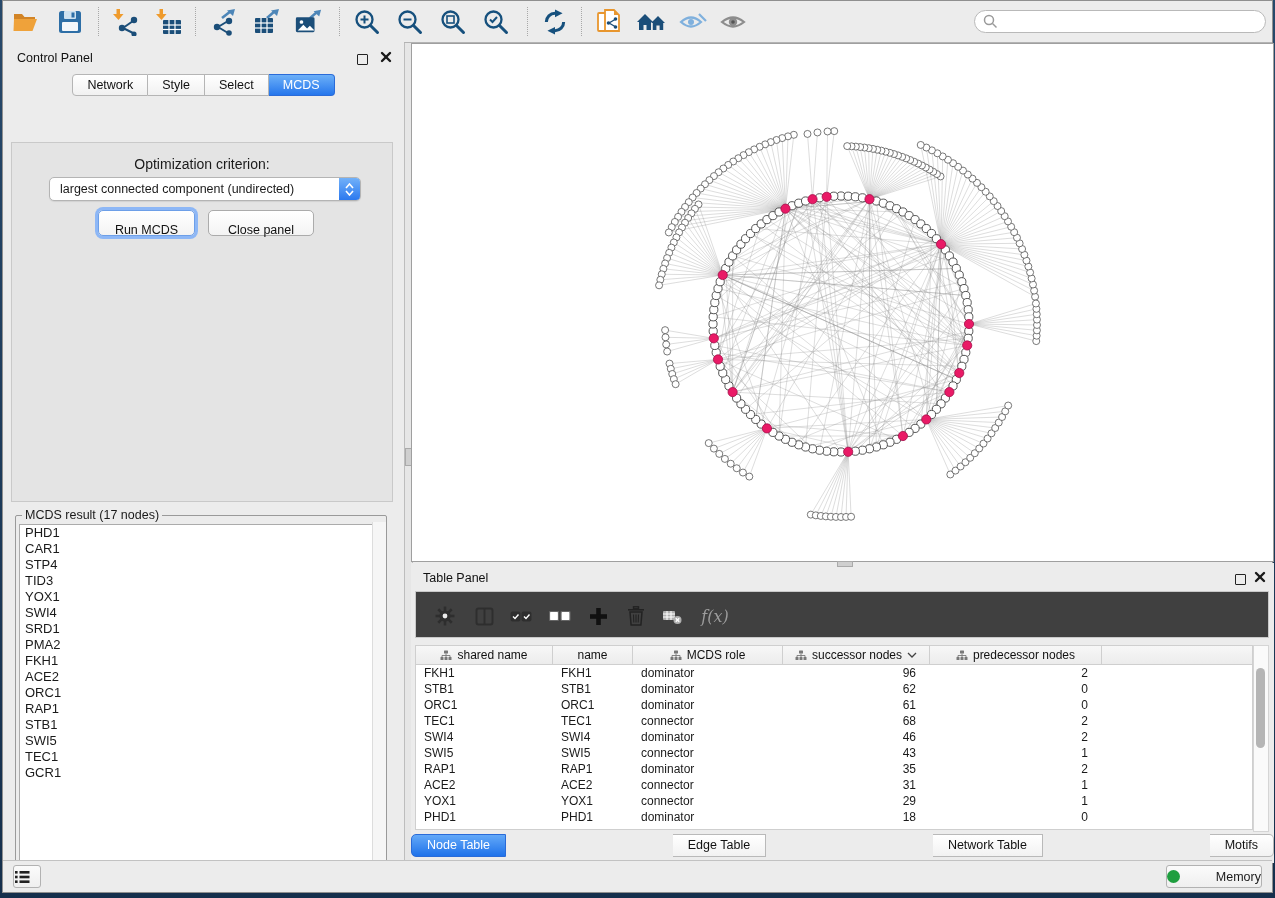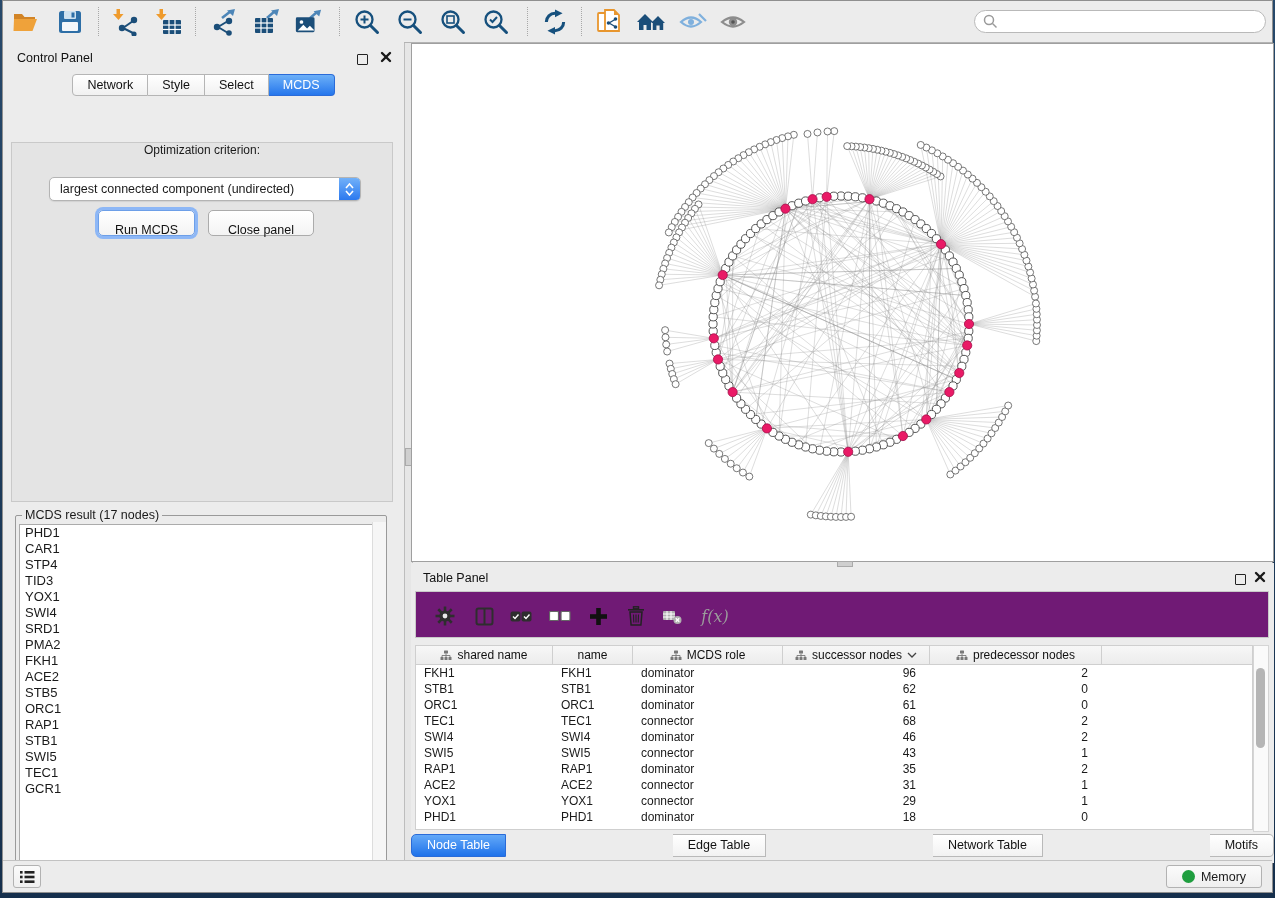--- a/index.html
+++ b/index.html
@@ -44,21 +44,21 @@
   .vsplit{position:absolute;left:401px;top:42px;width:7px;height:820px;background:#e6e6e6;border-left:1px solid #bdbdbd;border-right:1px solid #bdbdbd}
   .grip{position:absolute;background:#cfcfcf;border:1px solid #aaa}
   
   .netwin{position:absolute;left:408px;top:42px;width:863px;height:519px;border:1px solid #9f9f9f;box-sizing:border-box;background:#fff}
   .titlebar{position:absolute;left:0;top:0;right:0;height:22px;background:linear-gradient(#dedede,#c9c9c9);
             border-bottom:1px solid #a6a6a6;display:flex;align-items:center;justify-content:center}
   .title{font-size:12.5px;font-weight:700;color:#222}
   .tl{position:absolute;top:5px;width:12px;height:12px;border-radius:50%}
   
   .tpanel{position:absolute;left:408px;top:562px;width:863px;height:300px;background:#ececec}
-  .ttools{position:absolute;left:4px;top:28px;width:854px;height:47px;background:#701a75;border:1px solid #c9c9c9;box-sizing:border-box}
+  .ttools{position:absolute;left:4px;top:28px;width:854px;height:47px;background:#404040;border:1px solid #c9c9c9;box-sizing:border-box}
   .tti{position:absolute;top:11px;width:26px;height:26px;display:flex;align-items:center;justify-content:center}
   .fx{font-family:"DejaVu Serif",serif;font-style:italic;font-size:16px;color:#9c9c9c}
   .thead{position:absolute;left:4px;top:82px;width:838px;height:20px;display:flex;background:linear-gradient(#f7f7f7,#ececec);
          border:1px solid #cfcfcf;box-sizing:border-box}
   .th{display:flex;align-items:center;justify-content:center;gap:5px;font-size:12px;color:#111;
       border-right:1px solid #cfcfcf;box-sizing:border-box;overflow:hidden}
   .tbody{position:absolute;left:4px;top:102px;width:838px;height:165px;background:#fff;border:1px solid #cfcfcf;border-top:none;box-sizing:border-box}
   .tr{display:flex;height:16px}
   .td{font-size:12px;line-height:16px;padding-left:8px;box-sizing:border-box;white-space:nowrap;overflow:hidden}
   .td.num{text-align:right;padding-right:14px;padding-left:0}
@@ -67,21 +67,21 @@
   .thumb{position:absolute;left:2px;top:22px;width:9px;height:80px;background:#b5b5b5;border-radius:5px}
   .btabs{position:absolute;left:0;top:271px;width:100%;display:flex;justify-content:space-between}
   .btab{height:21px;line-height:21px;padding:0 15px;font-size:12.5px;background:linear-gradient(#fff,#f2f2f2);
         border:1px solid #b9b9b9;border-left:none;color:#111}
   .btab:first-child{border-left:1px solid #b9b9b9;border-radius:5px 0 0 5px}
   .btab:last-child{border-radius:0 5px 5px 0}
   .btab.on{background:linear-gradient(#63a9f8,#1f72ea);border-color:#2a6bd8;color:#fff}
   
   .status{position:absolute;left:0;bottom:0;width:100%;height:31px;background:#ececec;border-top:1px solid #c2c2c2}
   .sbtn{position:absolute;height:23px;background:linear-gradient(#fbfbfb,#efefef);border:1px solid #b2b2b2;border-radius:3px;
-        display:flex;align-items:center;justify-content:center;gap:6px;font-size:12.5px;box-sizing:border-box}
+        display:flex;align-items:center;justify-content:space-between;gap:6px;font-size:12.5px;box-sizing:border-box}
   .dot{width:11px;height:11px;border-radius:50%;background:#1f9e3f;border:1px solid #16803000}
 </style>
 </head>
 <body>
 
 <div class="app">
 
   <div class="toolbar">
     <div class="tbi" style="left:8px">
       <svg width="26" height="24" viewBox="0 0 26 24">
@@ -253,21 +253,21 @@
         </svg>
     </div>
     <div class="abs" style="left:0;top:32px;width:100%;display:flex;justify-content:center">
         <div class="seg">Network</div>
         <div class="seg">Style</div>
         <div class="seg">Select</div>
         <div class="seg on">MCDS</div>
       </div>
 
     <div class="inner">
-      <div class="abs" style="left:0;top:0;width:100%;text-align:center;font-size:12px">Optimization criterion:</div>
+      <div class="abs" style="left:0;top:13px;width:100%;text-align:center;font-size:14px">Optimization criterion:</div>
       <div class="combo">
         <span class="val">largest connected component (undirected)</span>
         <span class="step">
           <svg width="9" height="6" viewBox="0 0 9 6">
               <path d="M1 5 L4.5 1 L8 5" fill="none" stroke="#fff" stroke-width="1.6"></path>
             </svg>
           <svg width="9" height="6" viewBox="0 0 9 6">
               <path d="M1 1 L4.5 5 L8 1" fill="none" stroke="#fff" stroke-width="1.6"></path>
             </svg>
         </span>
@@ -283,21 +283,20 @@
             <div class="li-item">PHD1</div>
             <div class="li-item">CAR1</div>
             <div class="li-item">STP4</div>
             <div class="li-item">TID3</div>
             <div class="li-item">YOX1</div>
             <div class="li-item">SWI4</div>
             <div class="li-item">SRD1</div>
             <div class="li-item">PMA2</div>
             <div class="li-item">FKH1</div>
             <div class="li-item">ACE2</div>
-            <div class="li-item">STB5</div>
             <div class="li-item">ORC1</div>
             <div class="li-item">RAP1</div>
             <div class="li-item">STB1</div>
             <div class="li-item">SWI5</div>
             <div class="li-item">TEC1</div>
             <div class="li-item">GCR1</div>
           </div>
         <div class="mtrack"></div>
       </div>
     </fieldset>

